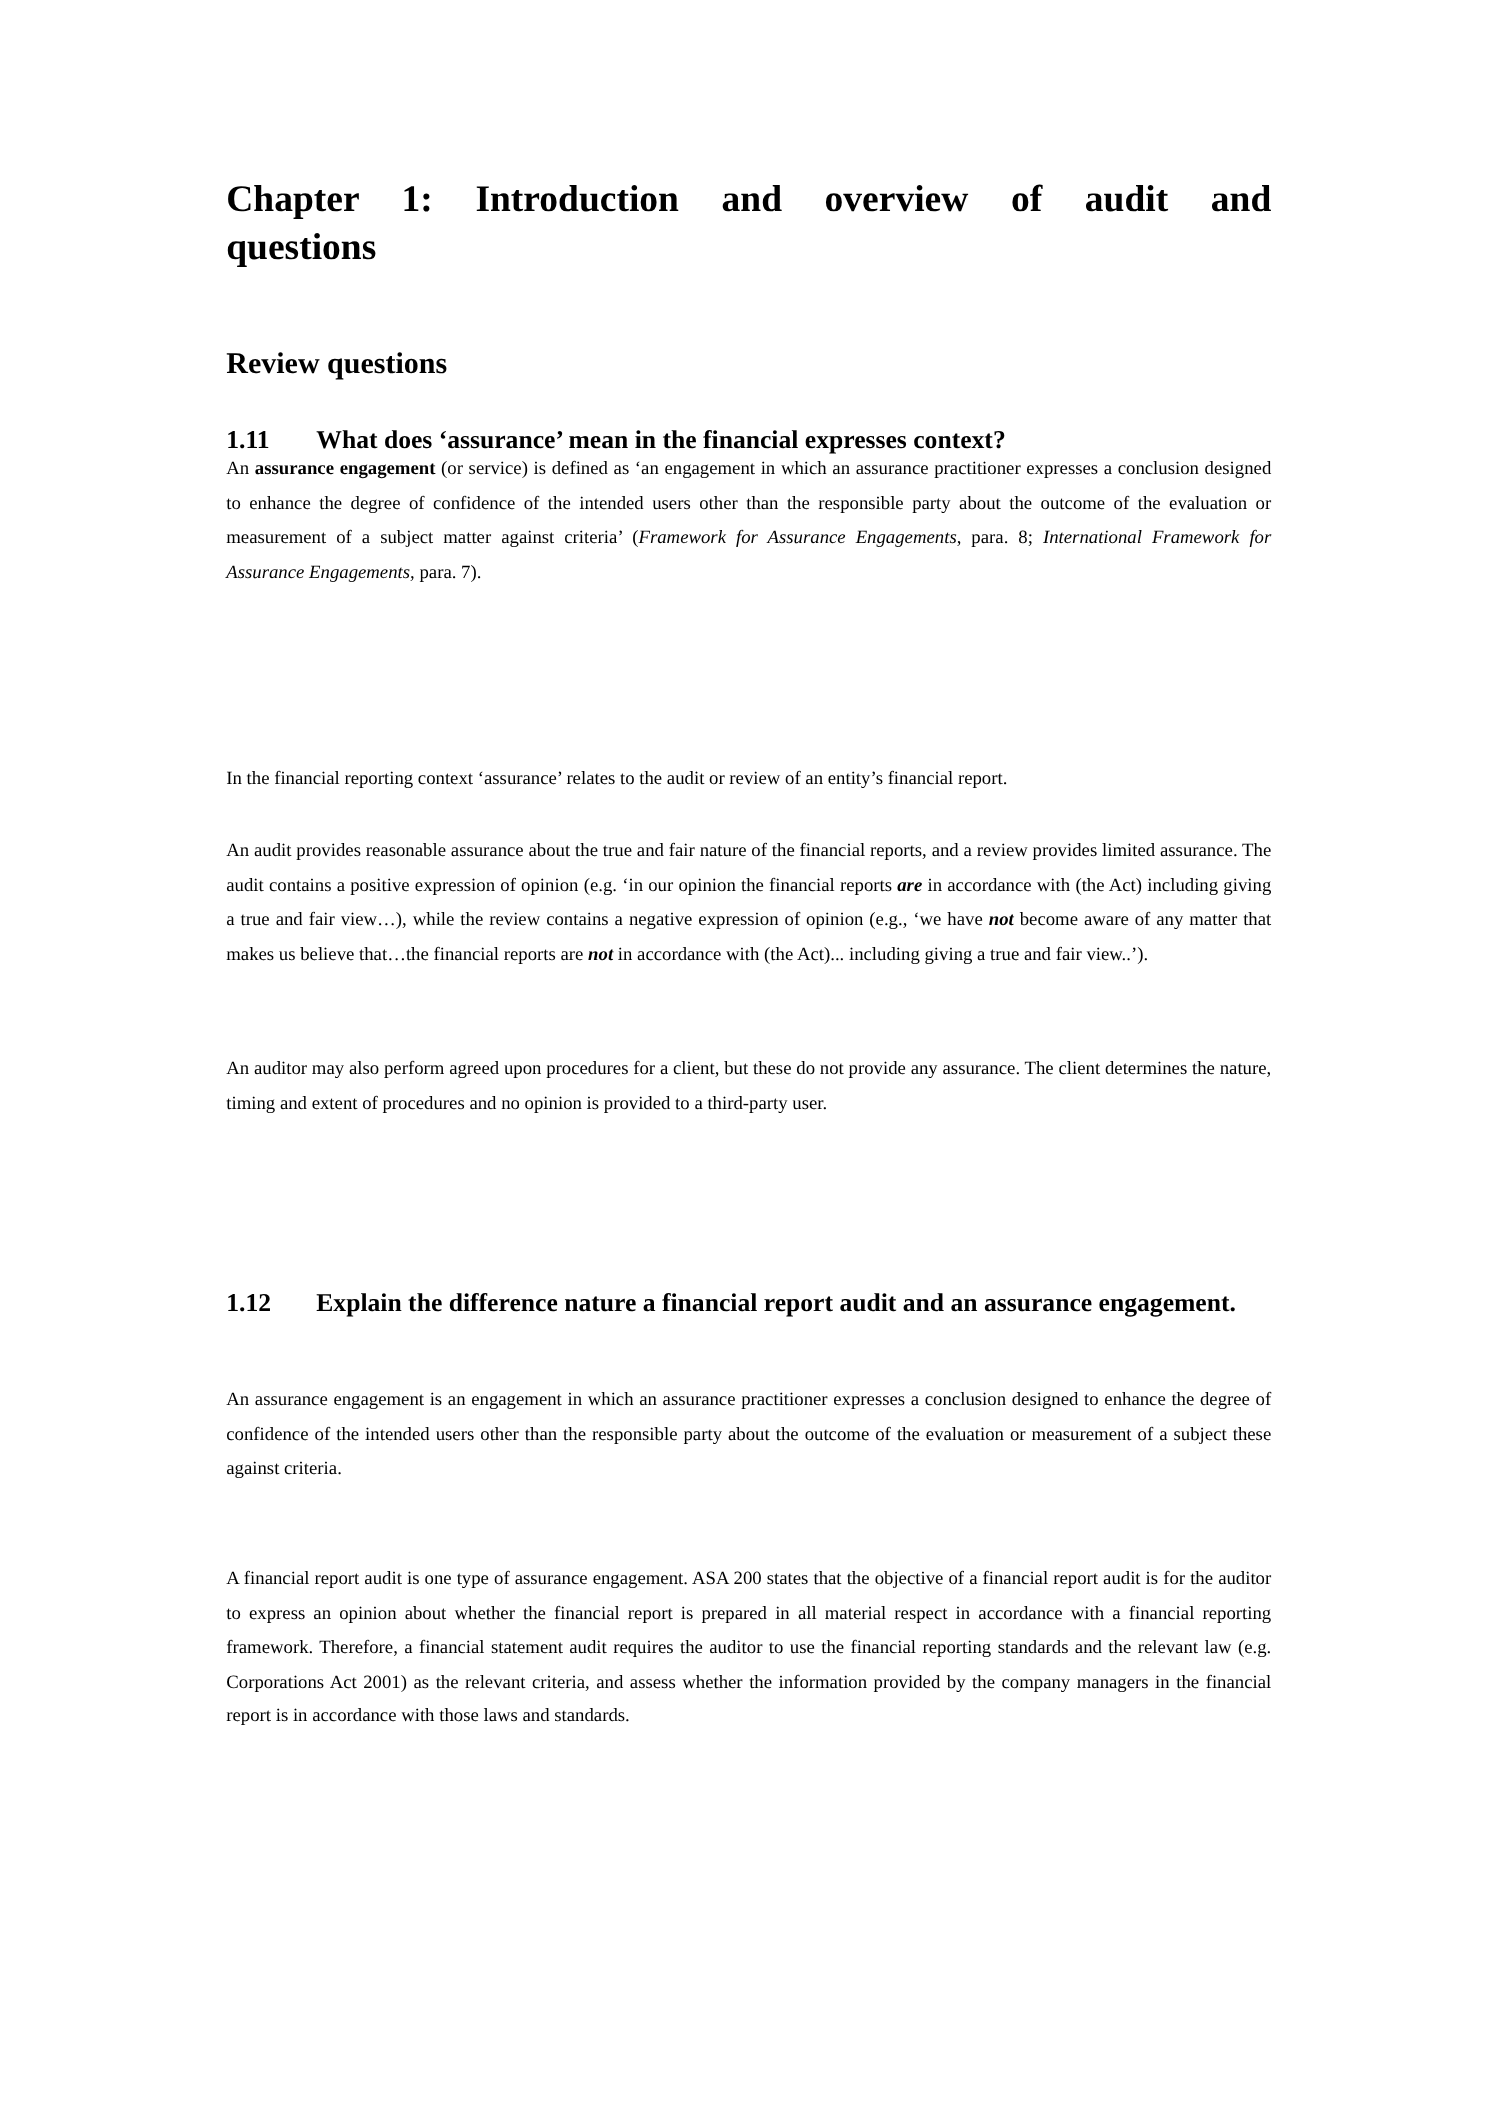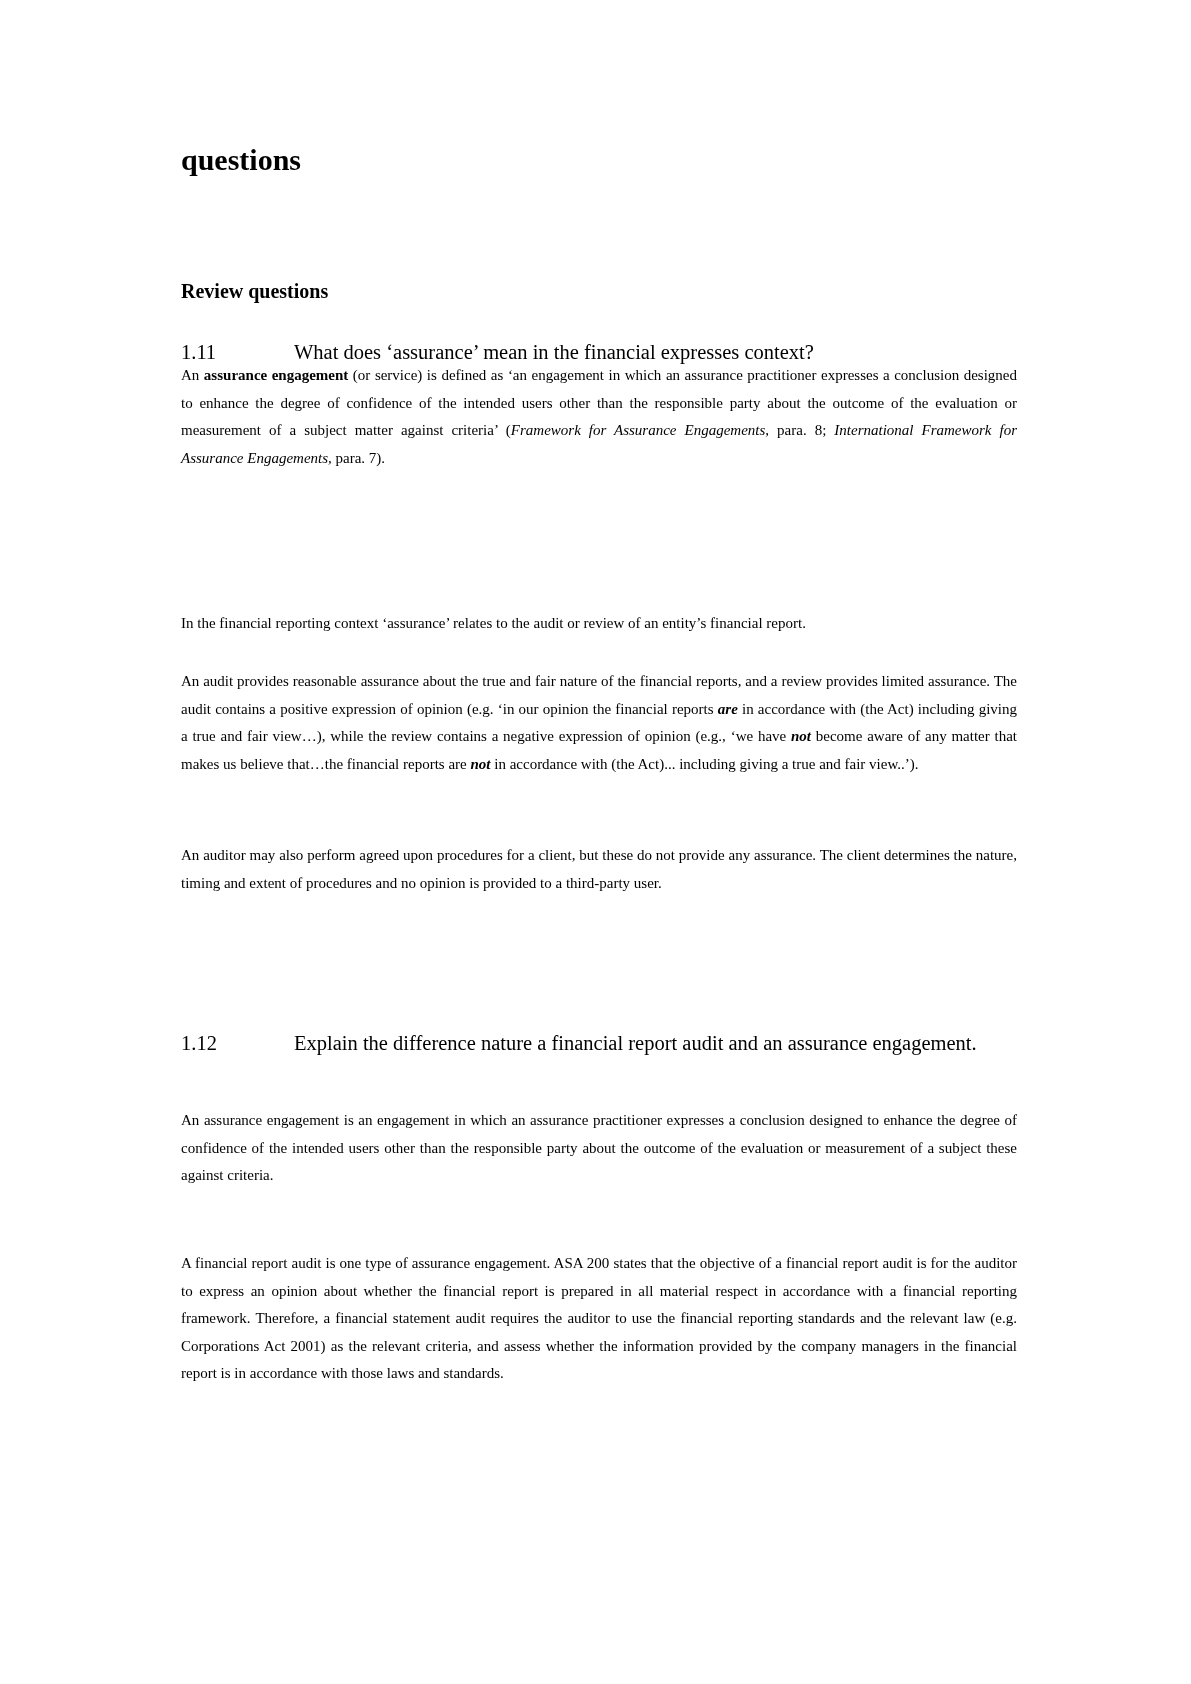--- a/index.html
+++ b/index.html
@@ -3,34 +3,35 @@
 <meta charset="utf-8">
 <style>
   html, body { margin: 0; padding: 0; background: #ffffff; }
   body { width: 1191px; height: 1684px; position: relative; overflow: hidden;
          font-family: "Liberation Serif", "DejaVu Serif", serif; color: #000; }
   .page { position: absolute; left: 181px; top: 0; width: 836px; }
   .chapter-title { position: absolute; top: 141px; left: 0; width: 836px;
     font-size: 30px; font-weight: bold; line-height: 38px; text-align: justify;
     text-align-last: left; margin: 0; }
   .chapter-title .l1 { display: block; text-align: justify; text-align-last: justify; }
-  .section-title { position: absolute; top: 276px; left: 0; font-size: 20px; font-weight: bold; margin: 0; line-height: 30px; }
-  .q { position: absolute; left: 0; width: 836px; font-size: 20.5px; font-weight: normal; line-height: 27px; margin: 0; display: flex; gap: 41px; }
+  .section-title { position: absolute; top: 276px; left: 0; font-size: 24px; font-weight: bold; margin: 0; line-height: 30px; }
+  .q { position: absolute; left: 0; width: 836px; font-size: 20.5px; font-weight: bold; line-height: 27px; margin: 0; display: flex; }
   .q .num { width: 72px; flex: none; }
   .q .txt { flex: 1; text-align: justify; }
   .para { position: absolute; left: 0; width: 836px; font-size: 15px; line-height: 27.6px; text-align: justify; margin: 0; }
   b { font-weight: bold; }
   i { font-style: italic; }
 </style>
 </head>
 <body>
 
 <div class="page">
 
   <h1 class="chapter-title">
+    <span class="l1">Chapter 1: Introduction and overview of audit and</span>
     <span>questions</span>
   </h1>
 
   <h2 class="section-title">Review questions</h2>
 
   <div class="q" style="top:339px;">
     <span class="num">1.11</span>
     <span class="txt">What does ‘assurance’ mean in the financial expresses context?</span>
   </div>
 

